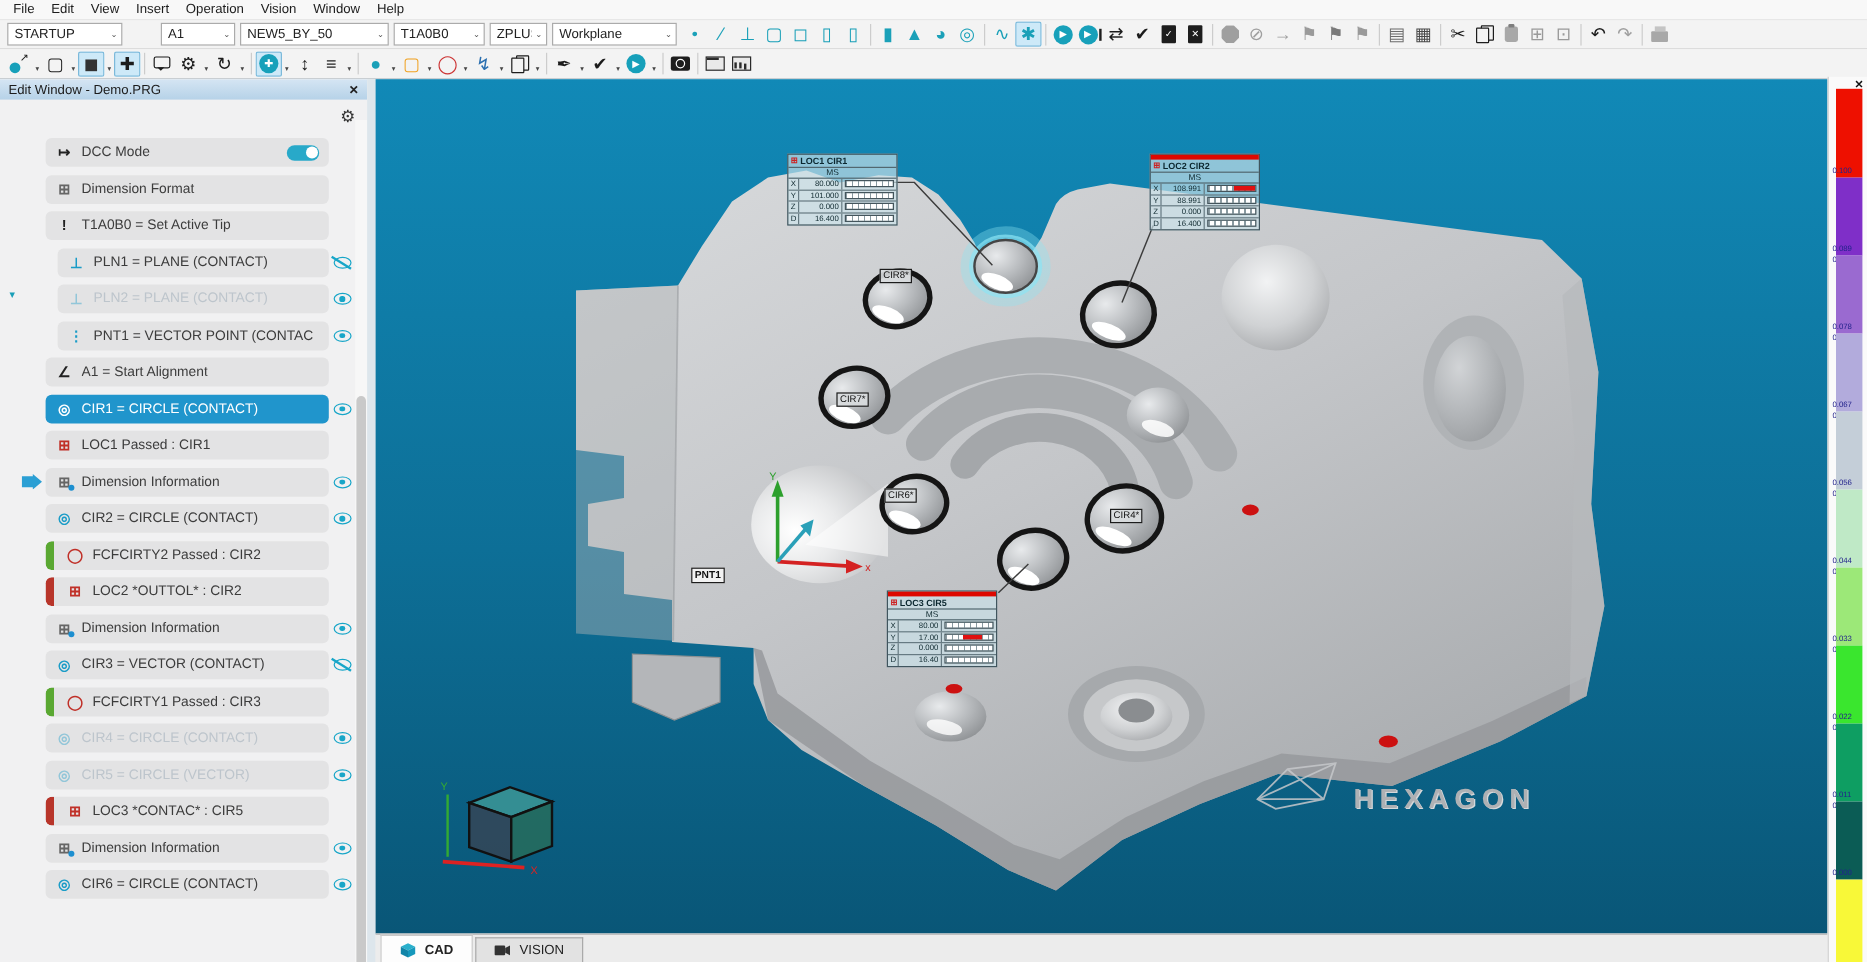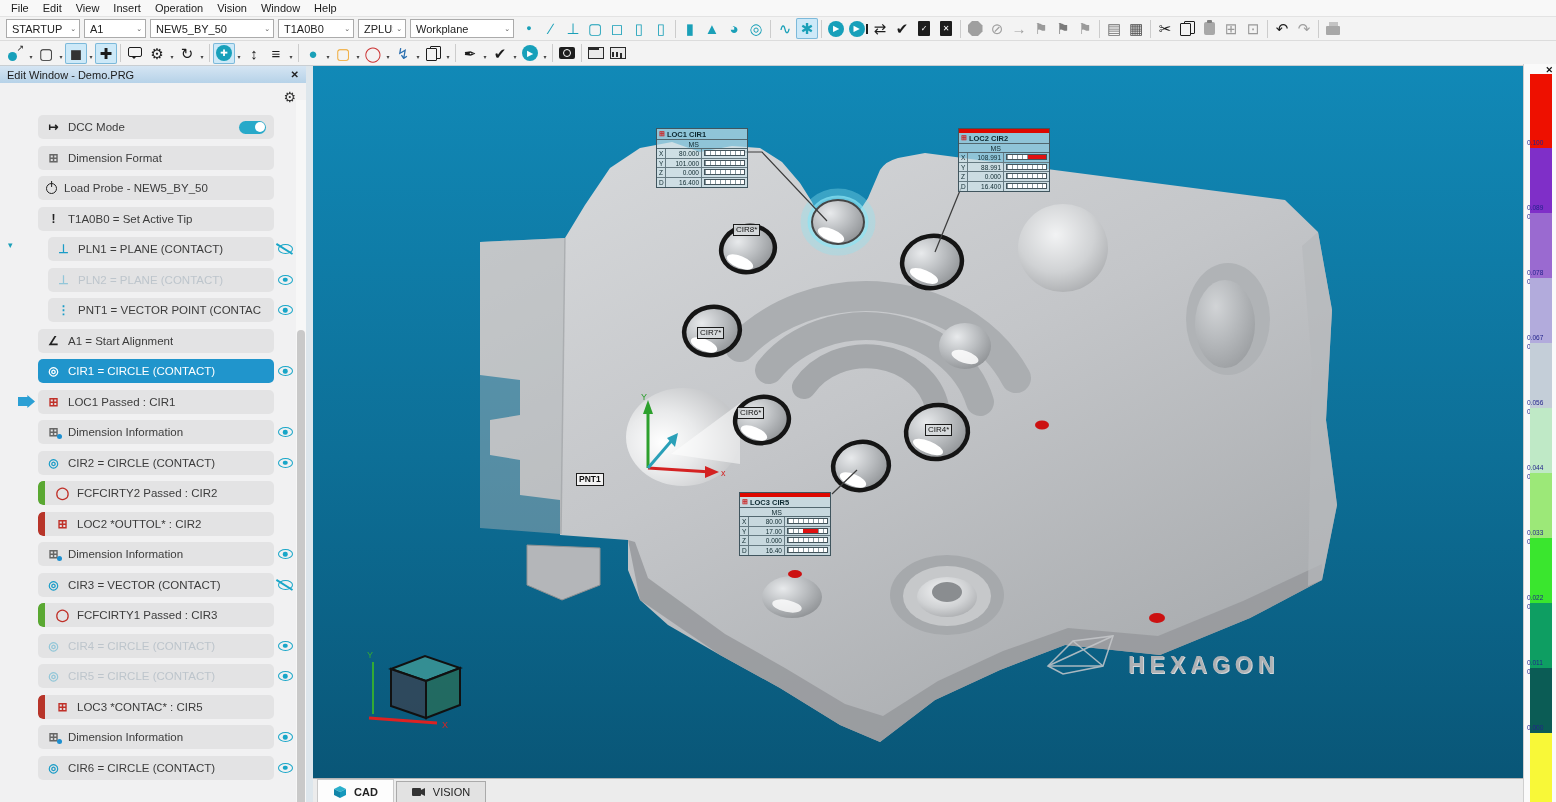--- a/index.html
+++ b/index.html
@@ -135,25 +135,25 @@
     <span class="menu-item">Edit</span>
     <span class="menu-item">View</span>
     <span class="menu-item">Insert</span>
     <span class="menu-item">Operation</span>
     <span class="menu-item">Vision</span>
     <span class="menu-item">Window</span>
     <span class="menu-item">Help</span>
   </div>
 <div class="tb1">
   <span id="combos" style="display:flex;align-items:center">
-      <div class="combo" style="width: 74px;">
+      <div class="combo" style="width: 96px;">
         <span class="cv">STARTUP</span>
         <span class="chev">⌄</span>
       </div>
-      <div class="combo" style="width: 62px;">
+      <div class="combo" style="width: 62px; margin-left: 28px;">
         <span class="cv">A1</span>
         <span class="chev">⌄</span>
       </div>
       <div class="combo" style="width: 124px;">
         <span class="cv">NEW5_BY_50</span>
         <span class="chev">⌄</span>
       </div>
       <div class="combo" style="width: 76px;">
         <span class="cv">T1A0B0</span>
         <span class="chev">⌄</span>
@@ -388,27 +388,20 @@
       </div>
       <div class="trow">
         <div class="card">
           <span class="ti" style="color: rgb(102, 102, 102);">⊞</span>
           <span class="tlabel">Dimension Format</span>
         </div>
         <span class="eyeb"></span>
       </div>
       <div class="trow">
         <div class="card">
-          <span class="ti ki-power"></span>
-          <span class="tlabel">Load Probe - NEW5_BY_50</span>
-        </div>
-        <span class="eyeb"></span>
-      </div>
-      <div class="trow">
-        <div class="card">
           <span class="ti" style="color: rgb(34, 34, 34);">!</span>
           <span class="tlabel">T1A0B0 = Set Active Tip</span>
         </div>
         <span class="eyeb"></span>
       </div>
       <div class="trow indent">
         <div class="card">
           <span class="ti" style="color: rgb(26, 156, 199);">⊥</span>
           <span class="tlabel">PLN1 = PLANE (CONTACT)</span>
         </div>
@@ -522,21 +515,21 @@
           <span class="ti" style="color: rgb(26, 156, 199);">◎</span>
           <span class="tlabel">CIR4 = CIRCLE (CONTACT)</span>
         </div>
         <span class="eyeb">
           <span class="eye on"></span>
         </span>
       </div>
       <div class="trow dimmed">
         <div class="card">
           <span class="ti" style="color: rgb(26, 156, 199);">◎</span>
-          <span class="tlabel">CIR5 = CIRCLE (CONTACT)</span>
+          <span class="tlabel">CIR5 = CIRCLE (VECTOR)</span>
         </div>
         <span class="eyeb">
           <span class="eye on"></span>
         </span>
       </div>
       <div class="trow">
         <div class="card">
           <span class="lbar" style="background: rgb(184, 53, 42);"></span>
           <span class="ti" style="color: rgb(192, 48, 40);">⊞</span>
           <span class="tlabel">LOC3 *CONTAC* : CIR5</span>

